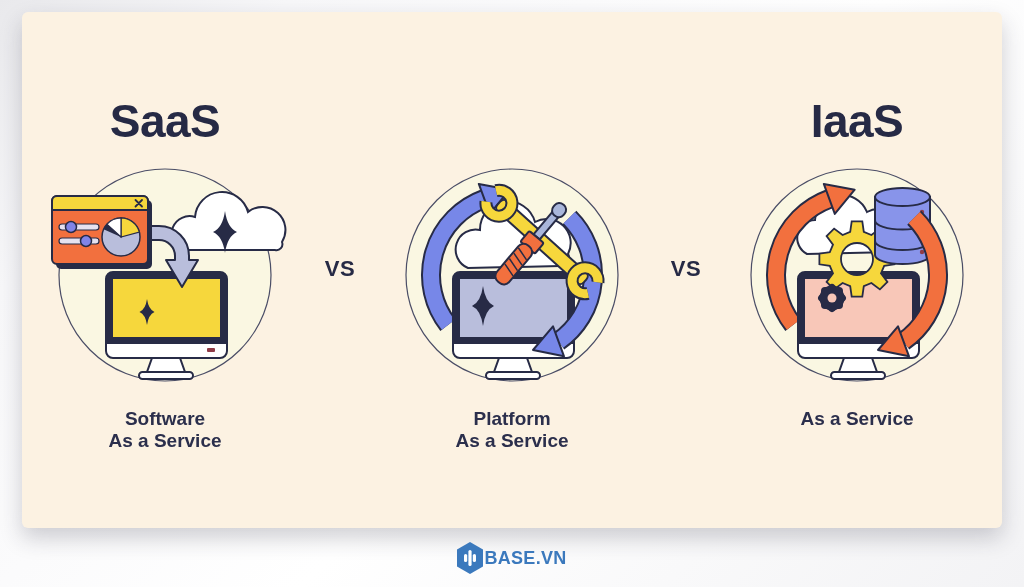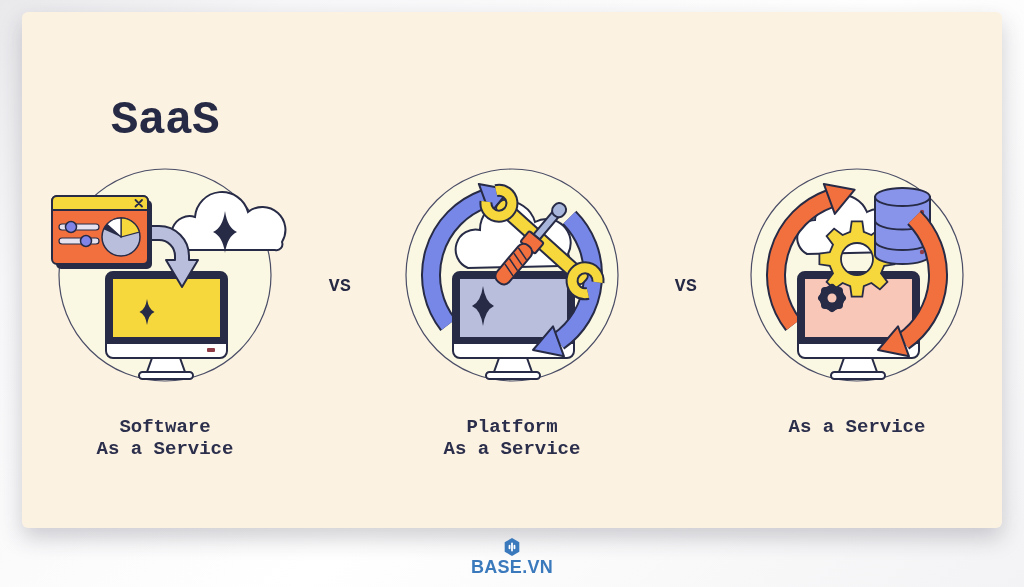--- a/index.html
+++ b/index.html
@@ -5,41 +5,40 @@
   html,body{margin:0;padding:0;}
   body{
     width:1024px;height:587px;position:relative;overflow:hidden;
     background:linear-gradient(135deg,#e9e9ec 0%,#f7f7f9 18%,#ffffff 55%,#f3f3f5 100%);
     font-family:"Liberation Sans", sans-serif;
   }
   .card{
     position:absolute;left:22px;top:12px;width:980px;height:516px;
     background:#FCF2E2;border-radius:6px;
     box-shadow:0 10px 22px rgba(40,40,60,.22);
-    font-family:Liberation Mono, monospace;
   }
   .col{position:absolute;top:0;width:260px;height:516px;text-align:center;}
   .col.c1{left:13px;} .col.c2{left:360px;} .col.c3{left:705px;}
   .col h1{
     margin:0;position:absolute;top:86px;left:0;width:100%;
     font-size:46px;font-weight:800;color:#262A45;letter-spacing:-.5px;line-height:1;
   }
   .col svg.illus{position:absolute;left:0;top:148px;}
   .subtitle{
     position:absolute;top:396px;left:0;width:100%;
-    font-size:19px;font-weight:700;color:#2B2F4C;line-height:22px;margin-top:8px;
+    font-size:19px;font-weight:700;color:#2B2F4C;line-height:22px;
   }
   .vs{
-    position:absolute;top:264px;transform:translateX(-50%);
-    font-size:18px;font-weight:800;color:#262A45;letter-spacing:.5px;
+    position:absolute;top:244px;transform:translateX(-50%);
+    font-size:22px;font-weight:800;color:#262A45;letter-spacing:.5px;
   }
   .vs.v1{left:318px;} .vs.v2{left:664px;}
   .footer{
     position:absolute;left:0;top:538px;width:1024px;height:40px;
-    display:flex;align-items:center;justify-content:center;gap:1px;flex-direction:column;
+    display:flex;align-items:center;justify-content:center;gap:1px;
   }
   .brand-name{font-size:18px;font-weight:800;color:#3B79BD;letter-spacing:.3px;}
 </style>
 </head>
 <body>
 
 <div class="card">
 
   <div class="col c1">
     <h1>SaaS</h1>
@@ -130,20 +129,21 @@
 
     <div class="subtitle">
       <div>Platform</div>
       <div>As a Service</div>
     </div>
   </div>
 
   <div class="vs v2">VS</div>
 
   <div class="col c3">
+    <h1>IaaS</h1>
 
     <svg class="illus" width="260" height="230" viewBox="0 0 260 230">
       <circle cx="130" cy="115" r="106" fill="#FAF7E2" stroke="#4A4D66" stroke-width="1.2"></circle>
       <path d="M80,94 A18,18 0 0 1 88,60 A27,27 0 0 1 140,52 A23,23 0 0 1 172,82 A7,7 0 0 1 166,92 Z" fill="#ffffff" stroke="#272B46" stroke-width="2"></path>
       <g>
         <path d="M66.2,164.9 A81,81 0 0 1 102.3,38.9" fill="none" stroke="#272B46" stroke-width="20"></path>
         <path d="M66.2,164.9 A81,81 0 0 1 102.3,38.9" fill="none" stroke="#F2703E" stroke-width="16"></path>
         <path d="M127.7,29.7 L107.8,53.9 L96.8,23.9 Z" fill="#F2703E" stroke="#272B46" stroke-width="2" stroke-linejoin="round"></path>
       </g>
       <g>

